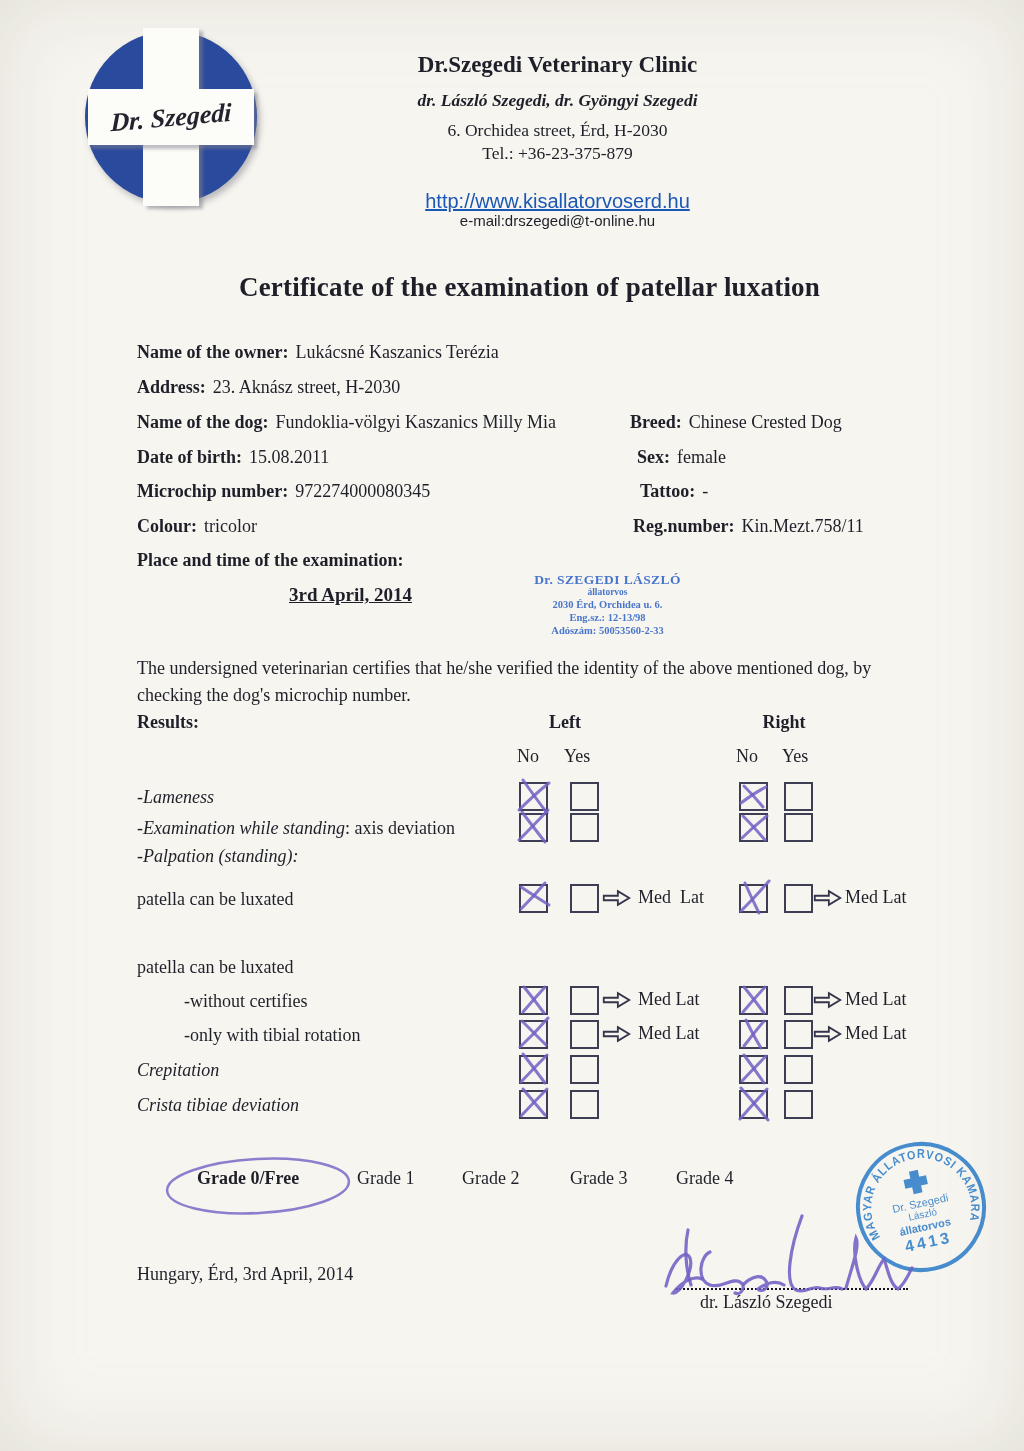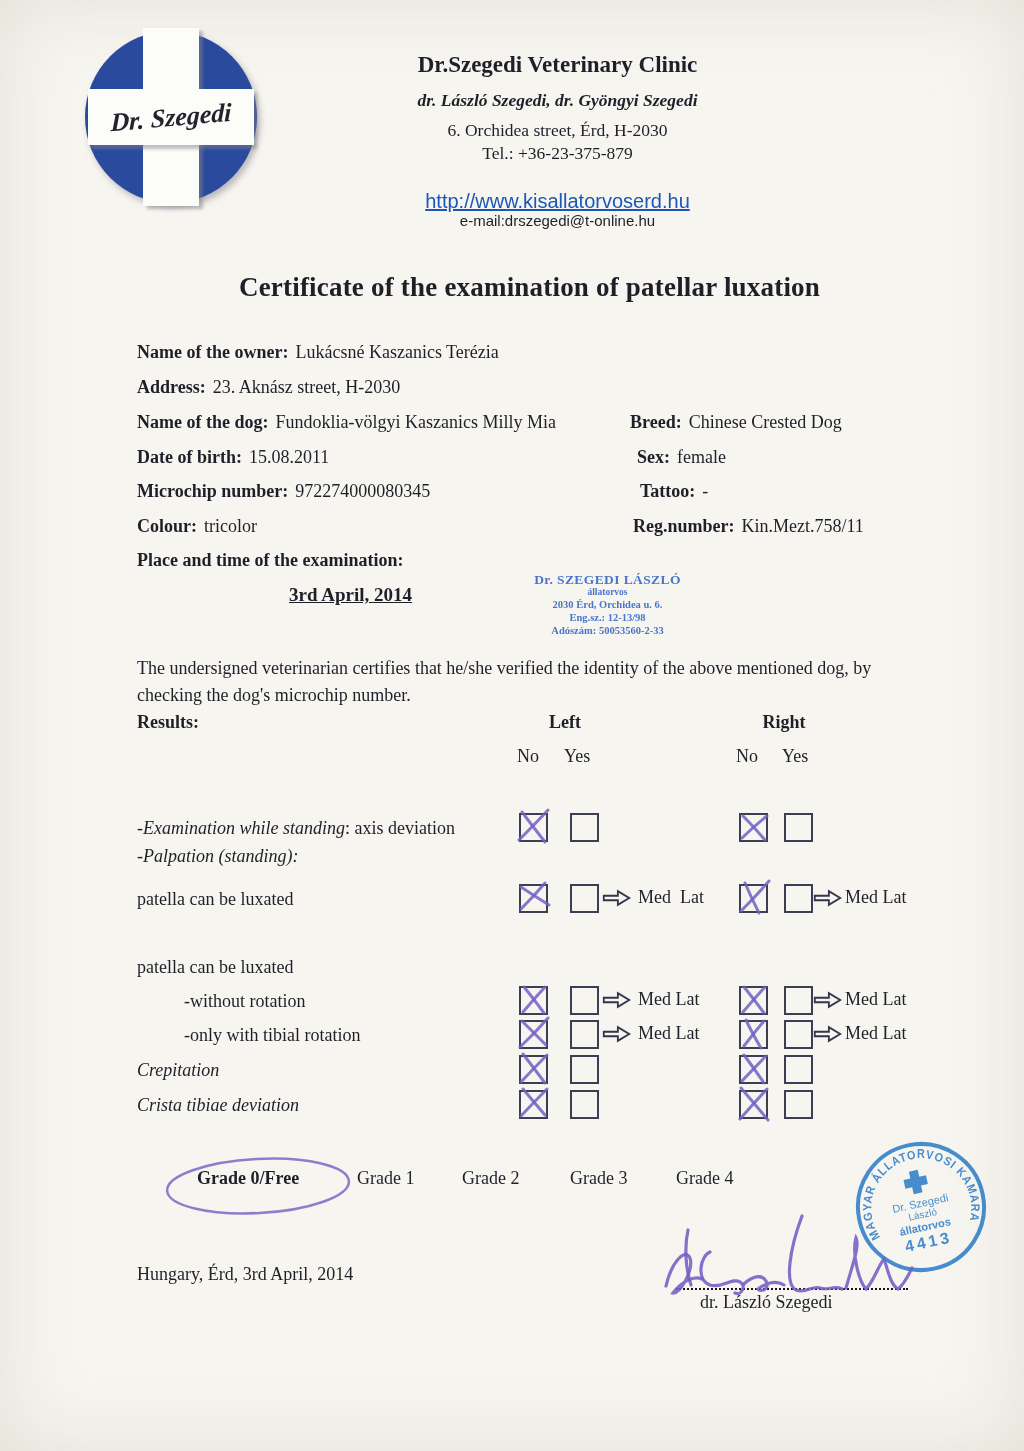--- a/index.html
+++ b/index.html
@@ -159,20 +159,37 @@
   <div class="abs statement">The undersigned veterinarian certifies that he/she verified the identity of the above mentioned dog, by checking the dog's microchip number.</div>
 
   <div class="abs res-label">Results:</div>
   <div class="abs col-left">Left</div>
   <div class="abs col-right">Right</div>
   <span class="abs noyes" style="left:517px;top:746px">No</span>
   <span class="abs noyes" style="left:564px;top:746px">Yes</span>
   <span class="abs noyes" style="left:736px;top:746px">No</span>
   <span class="abs noyes" style="left:782px;top:746px">Yes</span>
 
+  <div class="rrow" style="top:782px">
+    <span class="rlabel it">-Lameness</span>
+    <span class="cb lno checked">
+        <svg class="xm" viewBox="0 0 38 38">
+          <path d="M8 3 Q17 16 32 36"></path>
+          <path d="M34 6 Q20 17 4 33"></path>
+        </svg>
+      </span>
+    <span class="cb lyes"></span>
+    <span class="cb rno checked">
+        <svg class="xm" viewBox="0 0 38 38">
+          <path d="M9 9 Q18 18 28 30"></path>
+          <path d="M31 10 Q19 16 6 26"></path>
+        </svg>
+      </span>
+    <span class="cb ryes"></span>
+  </div>
 
   <div class="rrow" style="top:813px">
     <span class="rlabel"><em>-Examination while standing</em><span>: axis deviation</span></span>
     <span class="cb lno checked">
         <svg class="xm" viewBox="0 0 38 38">
           <path d="M7 4 Q16 16 30 34"></path>
           <path d="M33 2 Q20 16 4 32"></path>
         </svg>
       </span>
     <span class="cb lyes"></span>
@@ -214,21 +231,21 @@
         </svg></span>
     <span class="ml ml-r">Med Lat</span>
   </div>
 
 
   <div class="rrow" style="top:952px">
     <span class="rlabel">patella can be luxated</span>
   </div>
 
   <div class="rrow" style="top:986px">
-    <span class="rlabel ind">-without rotation</span>
+    <span class="rlabel ind">-without certifies</span>
     <span class="cb lno checked">
         <svg class="xm" viewBox="0 0 38 38">
           <path d="M9 6 Q18 17 29 32"></path>
           <path d="M30 6 Q19 18 8 31"></path>
         </svg>
       </span>
     <span class="cb lyes"></span>
     <span class="arr arr-l"><svg viewBox="0 0 34 22">
           <path d="M3 8.5 H18.5 V3.5 L31 11 L18.5 18.5 V13.5 H3 Z"></path>
         </svg></span>

